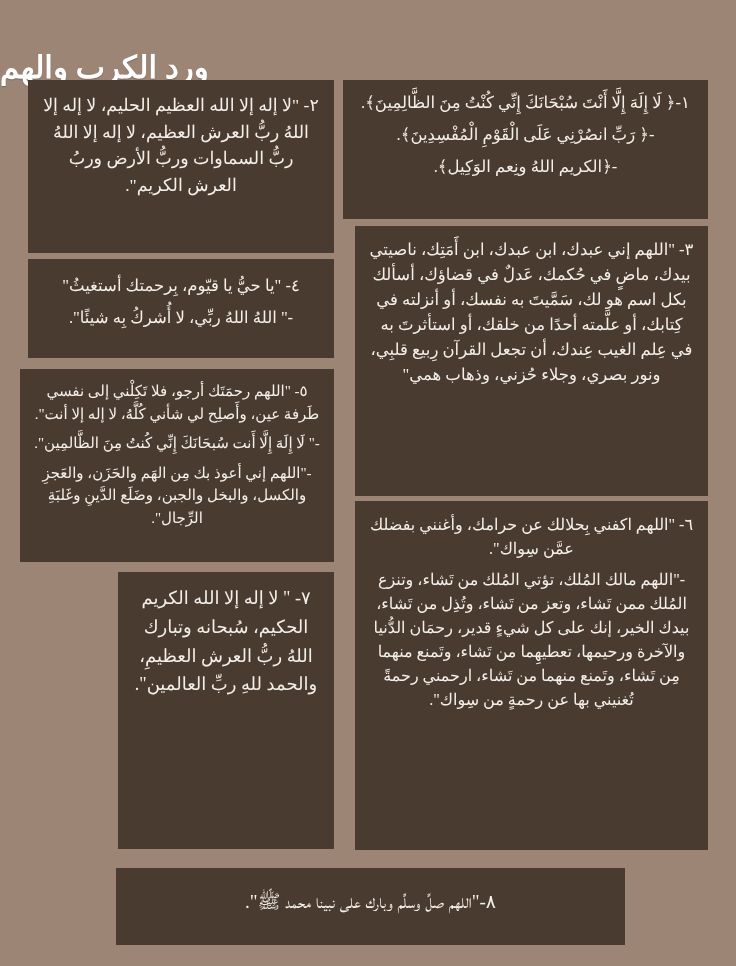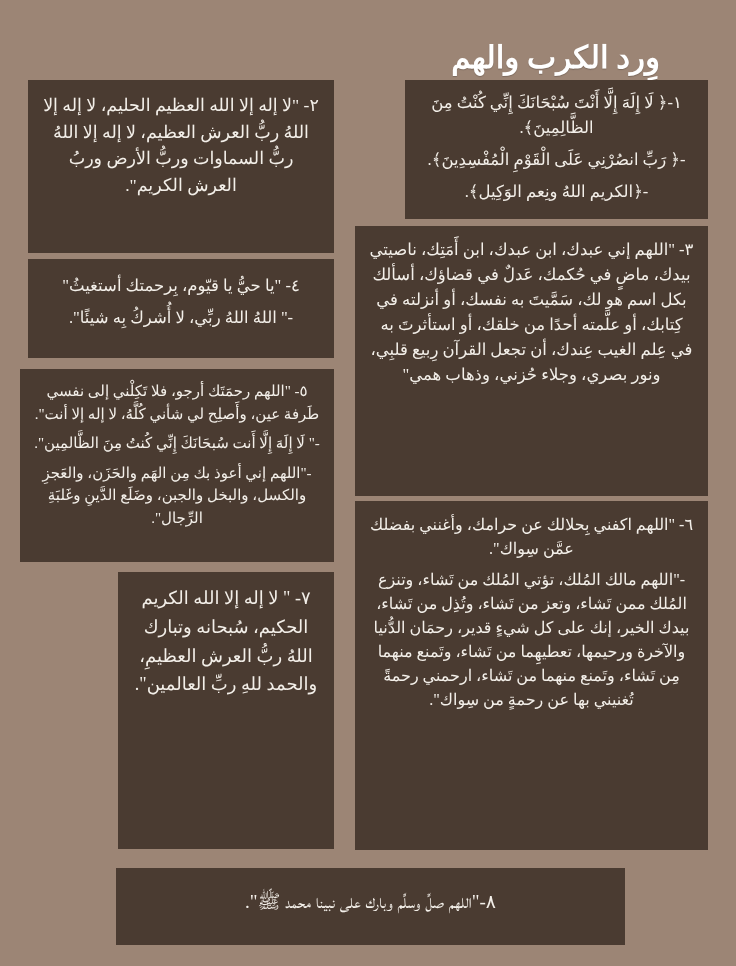--- a/index.html
+++ b/index.html
@@ -19,24 +19,24 @@
   #poster {
     position: absolute;
     inset: 0;
     width: 736px;
     height: 966px;
     background: #9c8575;
   }
 
   .page-title {
     position: absolute;
-    top: 18px;
+    top: 28px;
     left: 0;
     width: 660px;
-    text-align: right;
+    text-align: left;
     color: #ffffff;
     font-size: 31px;
     line-height: 1.25;
     letter-spacing: 0px;
     direction: rtl;
     font-family: "Liberation Serif", "DejaVu Serif", serif;
     text-shadow: 0 1px 1px rgba(0,0,0,0.20);
   }
 
   .card {
@@ -52,21 +52,21 @@
 
   .card .line {
     display: block;
     text-align: center;
     line-height: 1.52;
     white-space: normal;
     word-break: normal;
   }
 
   
-  #card-1 { right: 28px;  top: 80px;  width: 303px; height: 139px; padding: 10px 12px 8px; }
+  #card-1 { right: 28px;  top: 80px;  width: 365px; height: 139px; padding: 10px 12px 8px; }
   #card-2 { left: 28px;   top: 80px;  width: 306px; height: 173px; padding: 12px 14px 8px; }
   #card-3 { right: 28px;  top: 226px; width: 353px; height: 270px; padding: 11px 14px 8px; }
   #card-4 { left: 28px;   top: 259px; width: 306px; height: 99px;  padding: 14px 12px 8px; }
   #card-5 { left: 20px;   top: 369px; width: 314px; height: 193px; padding: 11px 10px 8px; }
   #card-6 { right: 28px;  top: 501px; width: 353px; height: 349px; padding: 12px 14px 8px; }
   #card-7 { left: 118px;  top: 572px; width: 216px; height: 277px; padding: 12px 14px 8px; }
   #card-8 { left: 116px;  top: 868px; width: 509px; height: 77px;  padding: 20px 18px 8px; }
 
   
   #card-1 .line { font-size: 16.5px; }

